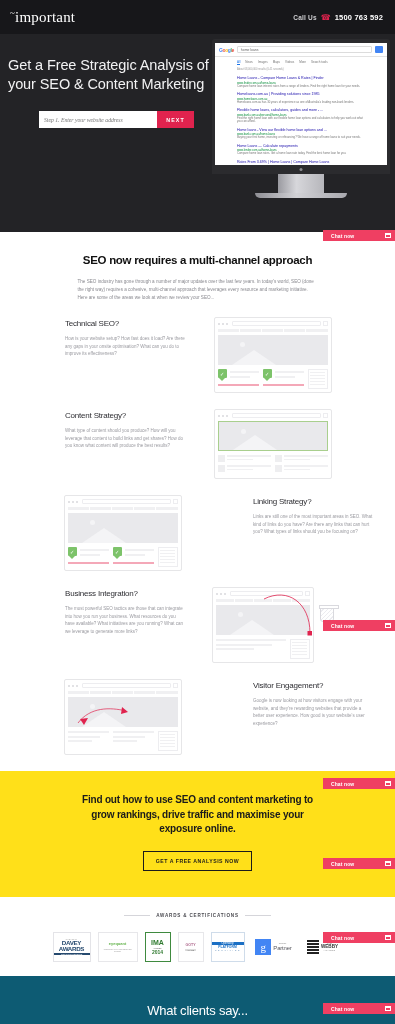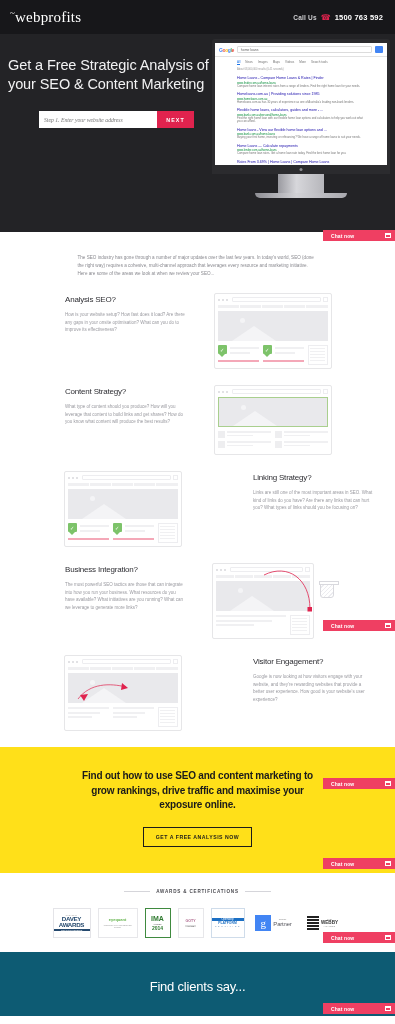--- a/index.html
+++ b/index.html
@@ -239,21 +239,21 @@
 
   
   .teal { background: #0d5b73; height: 64px; text-align: center; padding-top: 27px; }
   .teal h2 { color: #fff; font-size: 13px; font-weight: 400; letter-spacing: -.2px;}
 </style>
 </head>
 <body>
 
 <div class="topbar">
   <div class="logo">
-    <span class="tick">~</span><span>webprofits</span>
+    <span class="tick">~</span><span>important</span>
   </div>
   <div class="callus">
     <span class="callus-label">Call Us</span>
     <span class="phone-ico">☎</span>
     <span class="phone-num">1500 763 592</span>
   </div>
 </div>
 
 <div class="hero">
   <h1 class="hero-h1">Get a Free Strategic Analysis of your SEO &amp; Content Marketing</h1>
@@ -321,25 +321,26 @@
   </div>
 
 </div>
 
 <div class="chat" style="top:230px;right:0">
   <b>Chat now</b>
   <span class="win"></span>
 </div>
 
 <div class="seo-sec">
+  <h2 class="seo-title">SEO now requires a multi-channel approach</h2>
   <p class="seo-intro">The SEO industry has gone through a number of major updates over the last few years. In today's world, SEO (done the right way) requires a cohesive, multi-channel approach that leverages every resource and marketing initiative. Here are some of the areas we look at when we review your SEO...</p>
 
   <div class="row">
     <div class="col-txt">
-      <div class="blk-h">Analysis SEO?</div>
+      <div class="blk-h">Technical SEO?</div>
       <div class="blk-p">How is your website setup? How fast does it load? Are there any gaps in your onsite optimisation? What can you do to improve its effectiveness?</div>
     </div>
     <div class="col-img">
       <div class="bw">
         <div class="bw-bar">
           <span class="dot"></span>
           <span class="dot"></span>
           <span class="dot"></span>
           <span class="bw-url"></span>
           <span class="bw-sq"></span>
@@ -663,18 +664,18 @@
       <span class="wtx">
         <span class="a" style="display:block">THE</span>
         <span class="b3" style="display:block">WEBBY</span>
         <span class="c3" style="display:block">AWARDS</span>
       </span>
     </div>
   </div>
 </div>
 
 <div class="teal">
-  <h2>Find clients say...</h2>
+  <h2>What clients say...</h2>
 </div>
 <div class="chat" style="top:1003px;right:0">
   <b>Chat now</b>
   <span class="win"></span>
 </div>
 
 </body></html>

